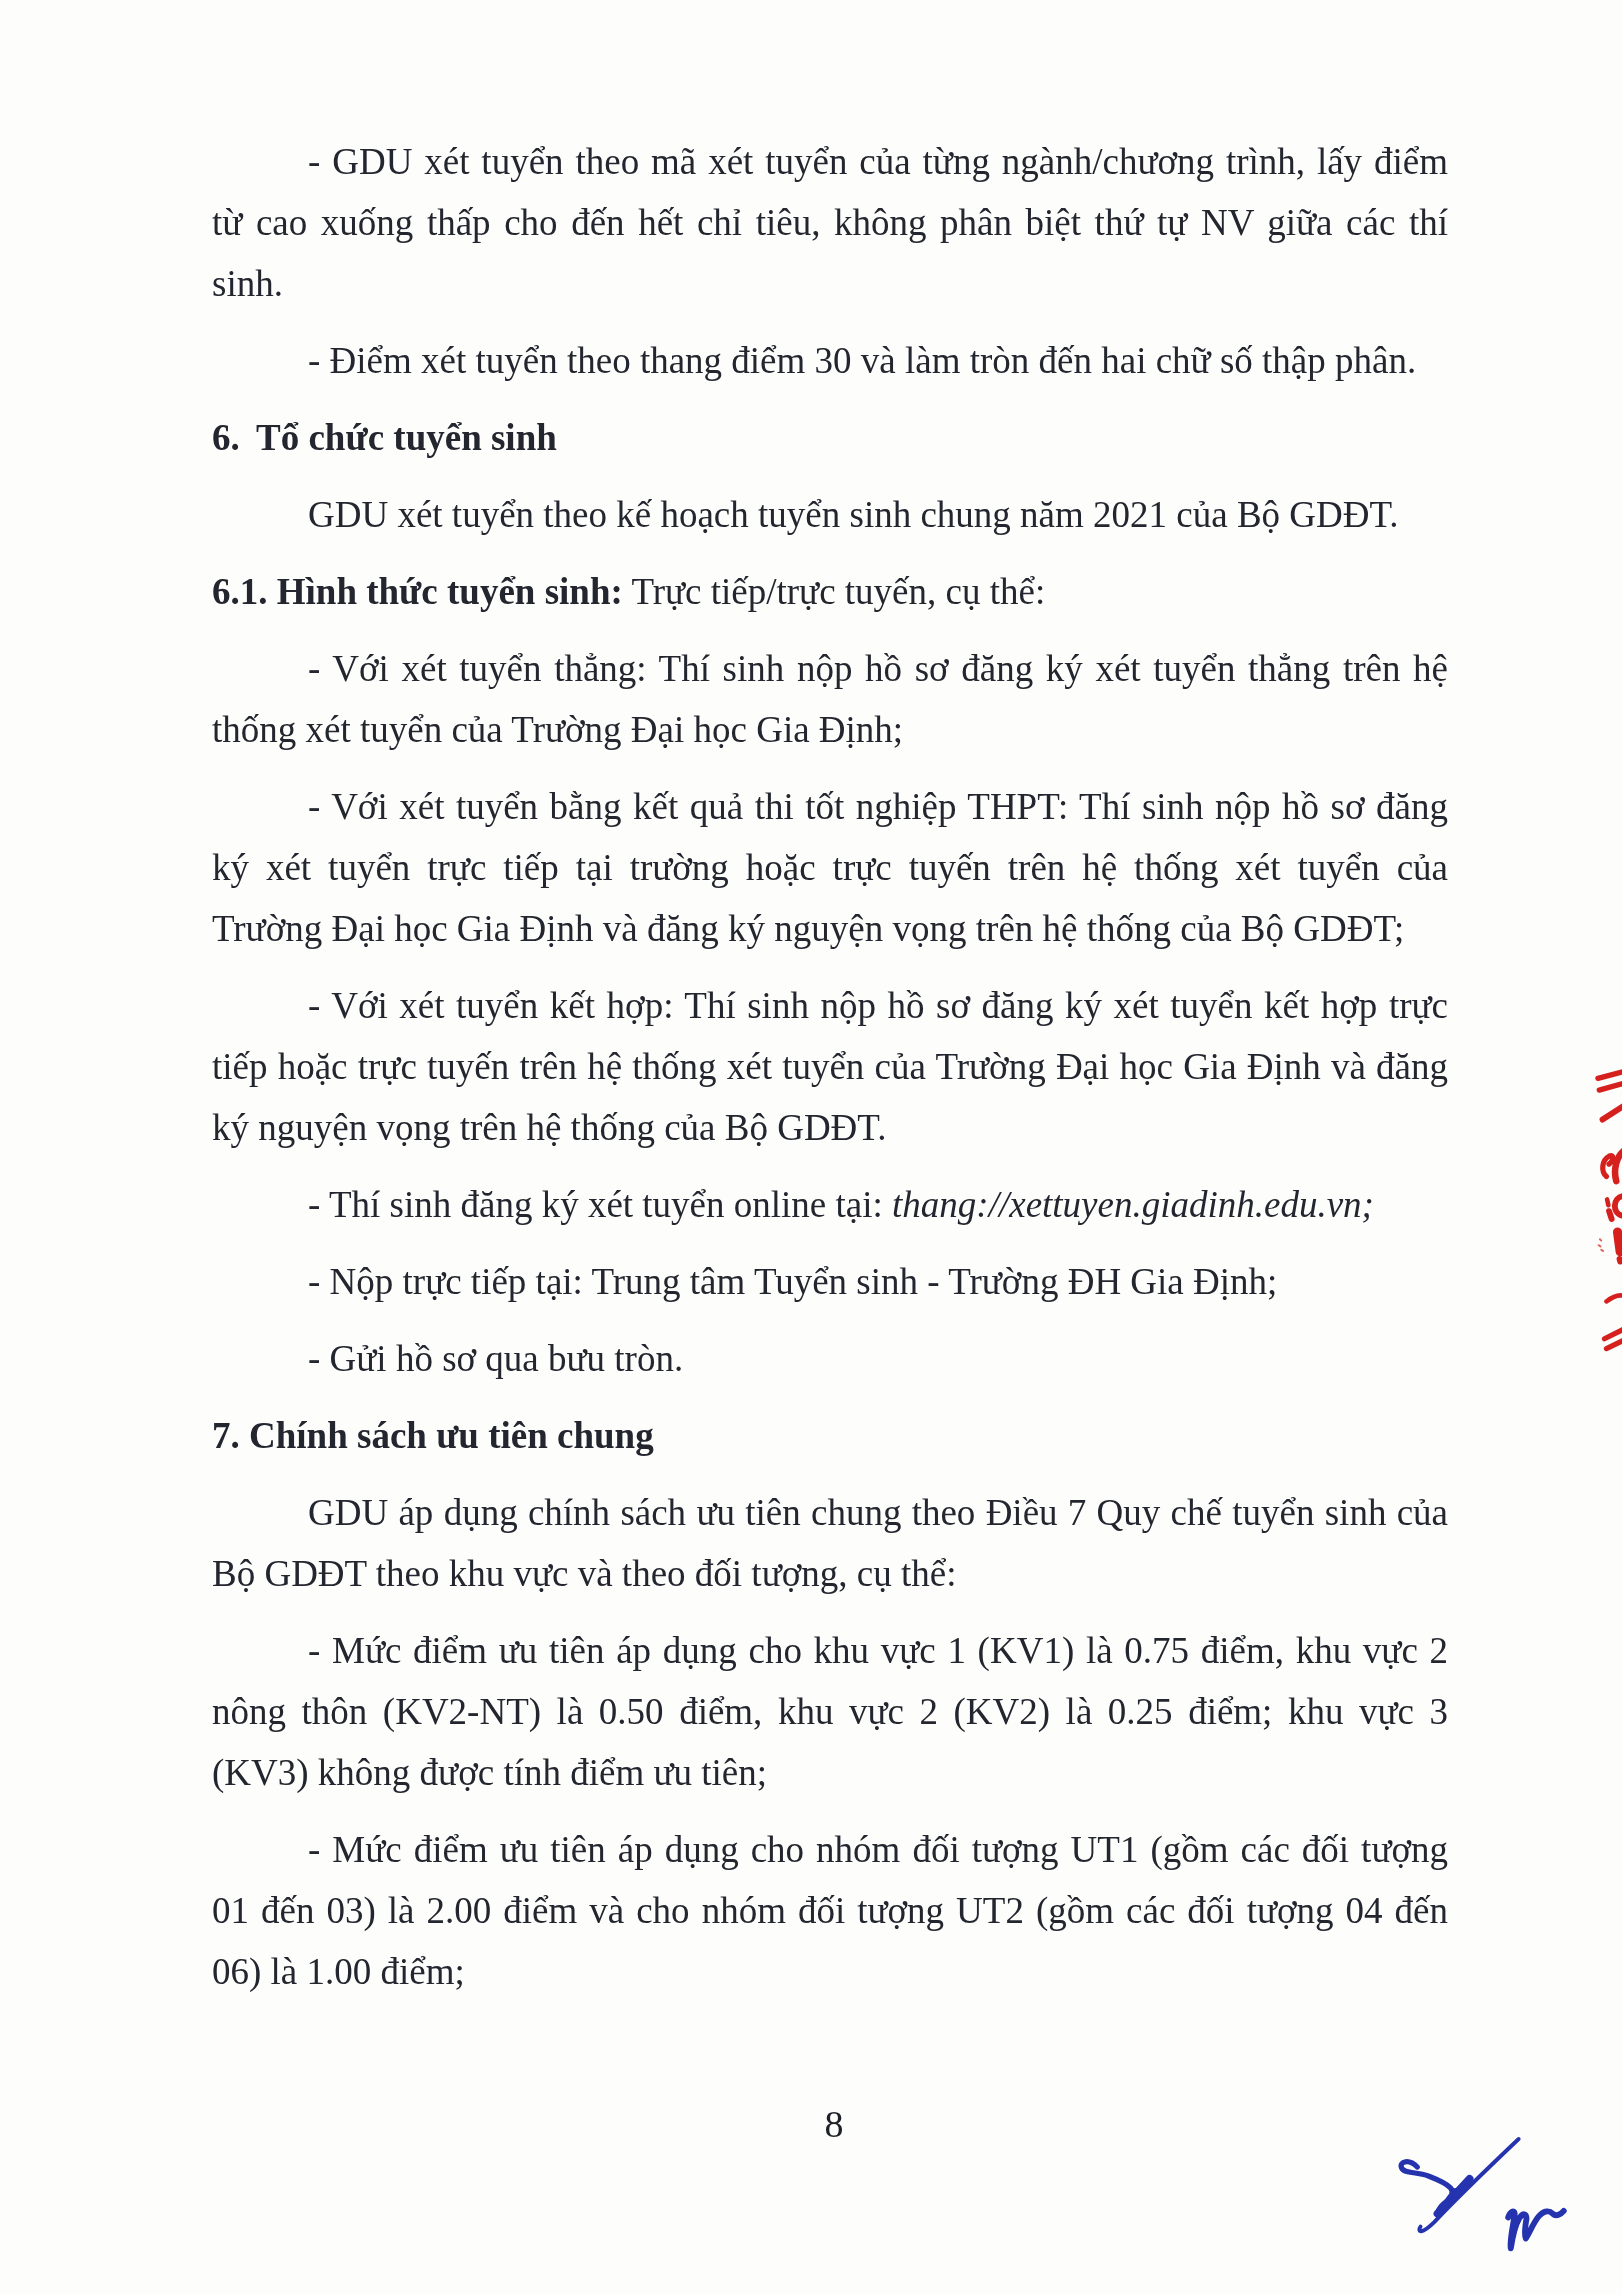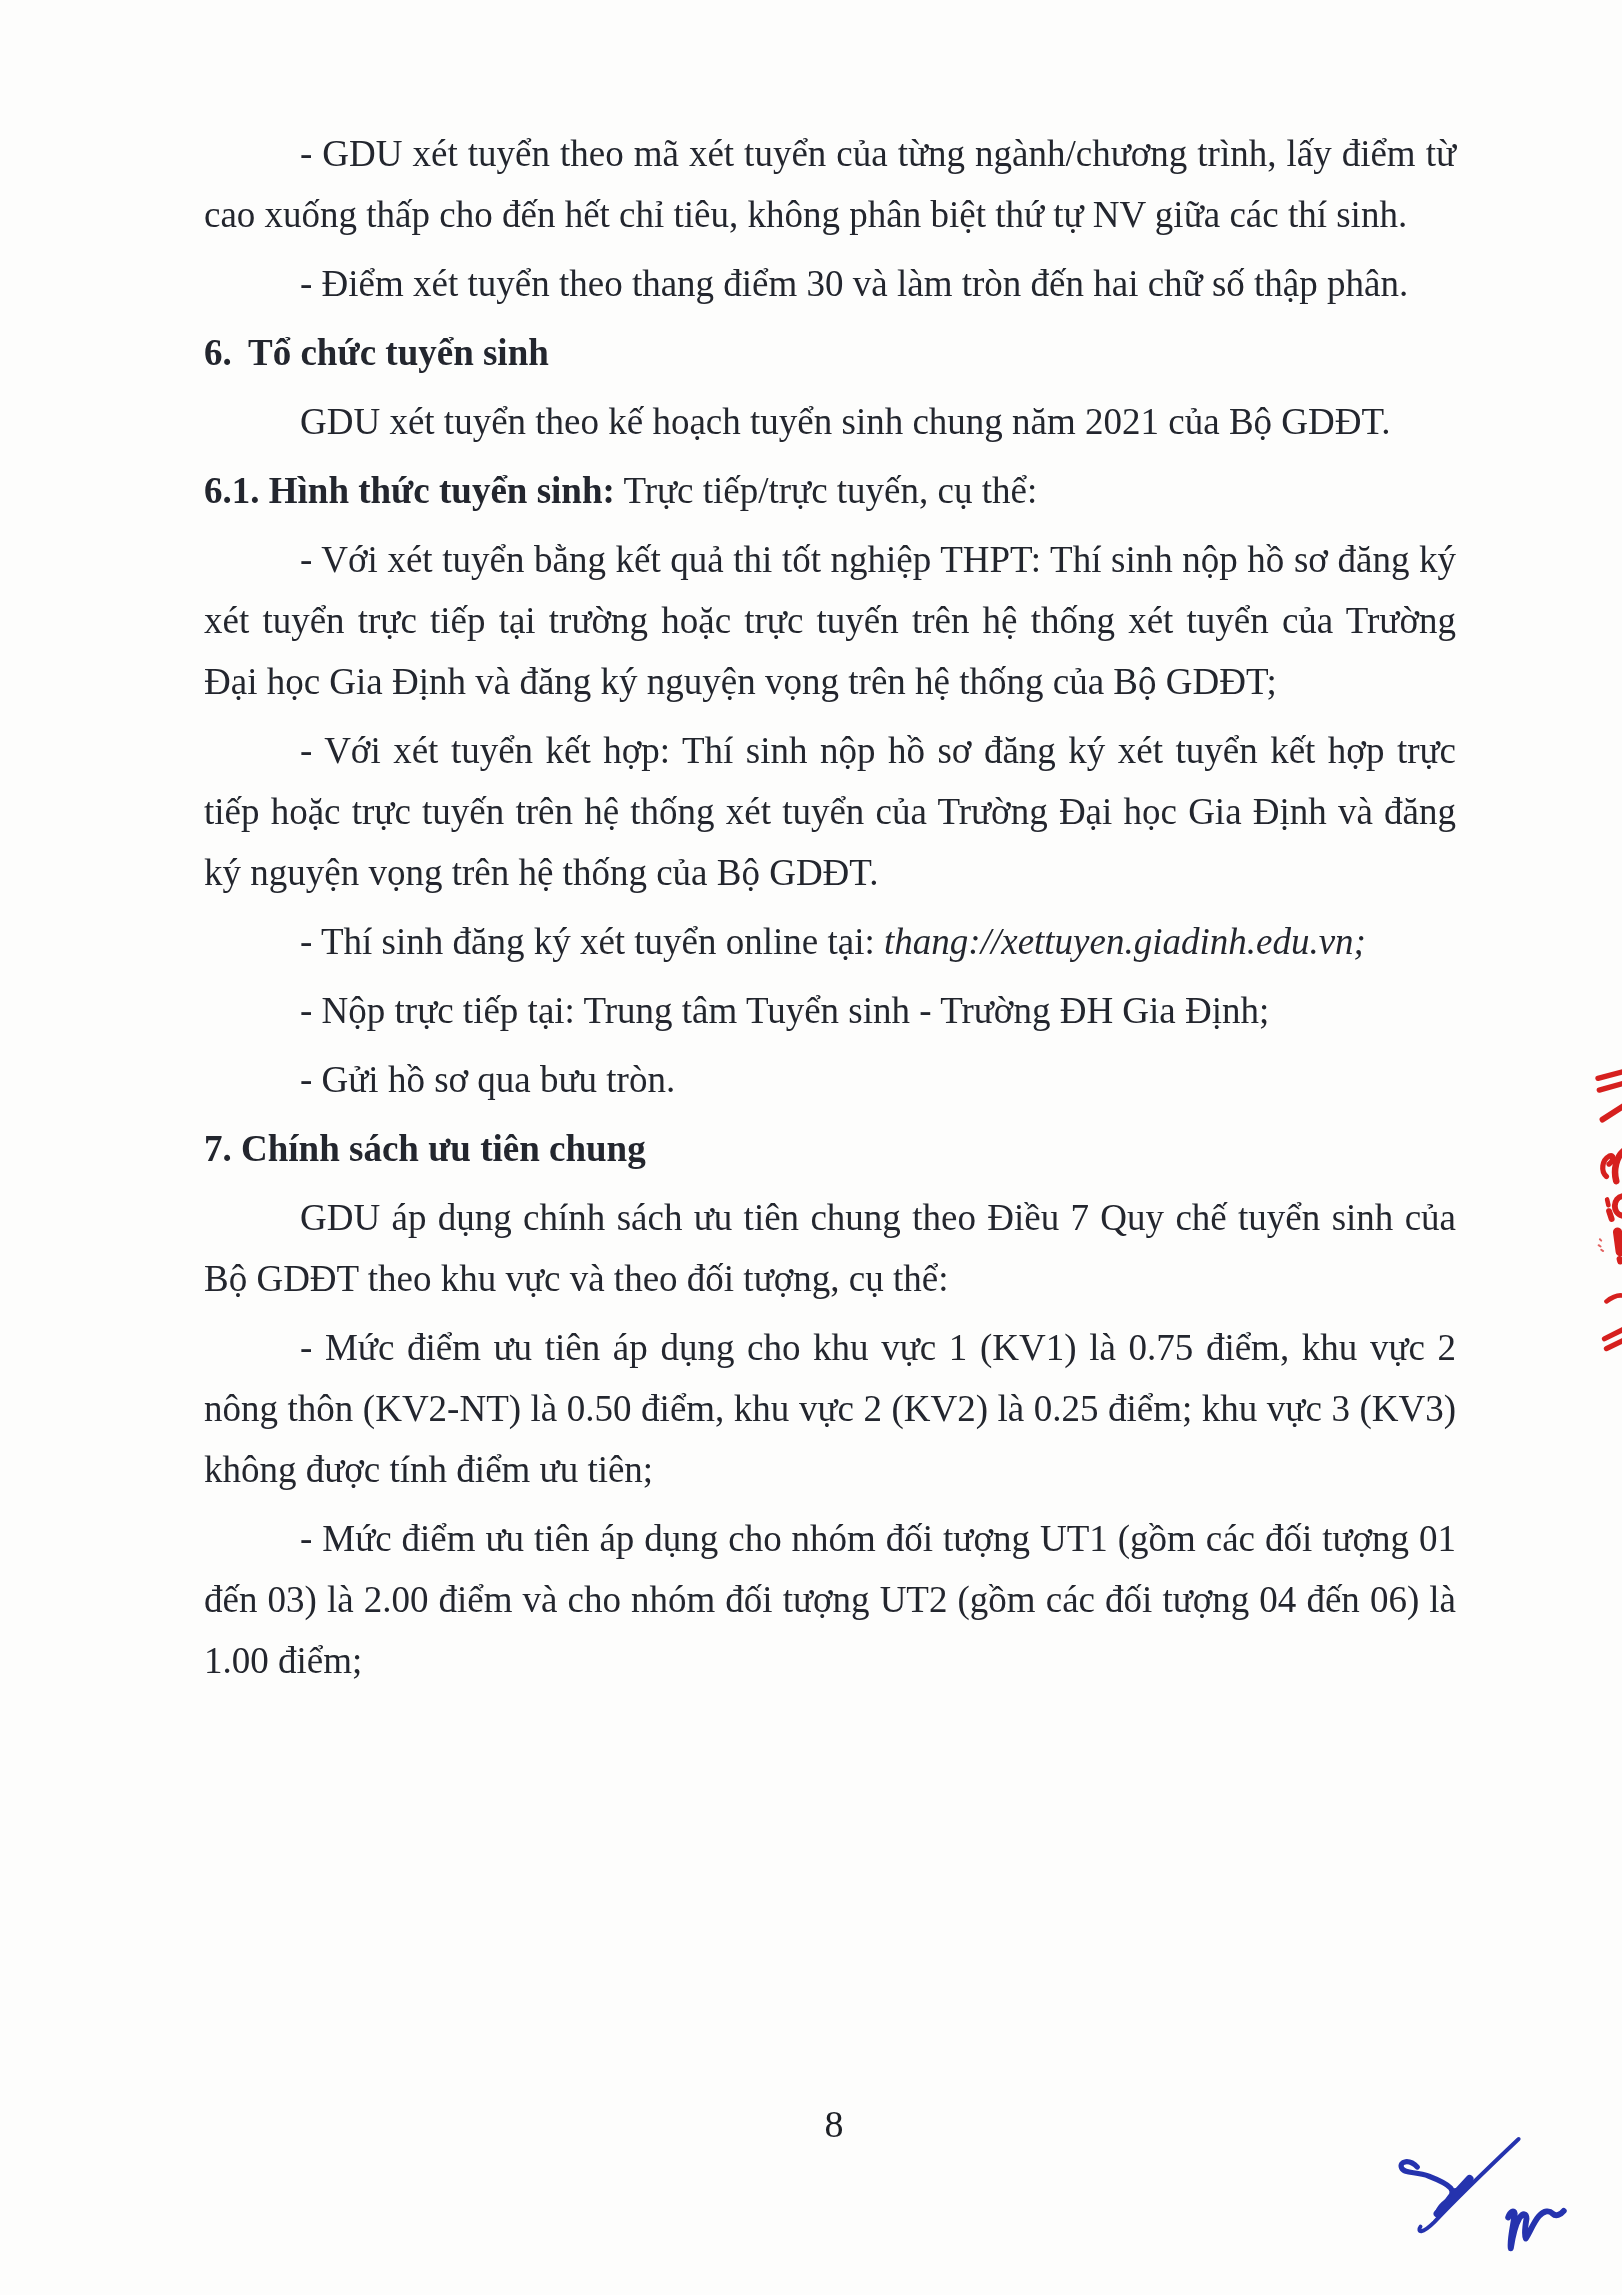--- a/index.html
+++ b/index.html
@@ -7,21 +7,21 @@
     width:1622px;height:2295px;position:relative;overflow:hidden;
     background:#fdfdfc;
     font-family:"Liberation Serif","DejaVu Serif",serif;
     color:#23262e;
   }
   .textflow{
     position:absolute;left:196px;top:115px;width:1268px;
     font-size:37px;line-height:61px;
     text-align:justify;
   }
-  .textflow p{margin:8px;padding:0}
+  .textflow p{margin:16px;padding:0}
   .p{text-indent:96px}
   .h{font-weight:bold;text-indent:0}
   .hnum{display:inline-block;min-width:44px}
   .h .rest{font-weight:normal}
   .url{font-style:italic}
   .page-number{
     position:absolute;top:2103px;left:0;width:1622px;
     text-align:center;padding-left:46px;box-sizing:border-box;
     font-size:38px;line-height:43px;color:#1d2026;
   }
@@ -36,20 +36,21 @@
   <div class="textflow">
     <p class="p">- GDU xét tuyển theo mã xét tuyển của từng ngành/chương trình, lấy điểm từ cao xuống thấp cho đến hết chỉ tiêu, không phân biệt thứ tự NV giữa các thí sinh.</p>
     <p class="p">- Điểm xét tuyển theo thang điểm 30 và làm tròn đến hai chữ số thập phân.</p>
 
     <p class="h"><span class="hnum">6.</span><span>Tổ chức tuyển sinh</span></p>
 
     <p class="p">GDU xét tuyển theo kế hoạch tuyển sinh chung năm 2021 của Bộ GDĐT.</p>
 
     <p class="h"><span>6.1. Hình thức tuyển sinh:</span><span class="rest"> Trực tiếp/trực tuyến, cụ thể:</span></p>
 
+    <p class="p">- Với xét tuyển thẳng: Thí sinh nộp hồ sơ đăng ký xét tuyển thẳng trên hệ thống xét tuyển của Trường Đại học Gia Định;</p>
     <p class="p">- Với xét tuyển bằng kết quả thi tốt nghiệp THPT: Thí sinh nộp hồ sơ đăng ký xét tuyển trực tiếp tại trường hoặc trực tuyến trên hệ thống xét tuyển của Trường Đại học Gia Định và đăng ký nguyện vọng trên hệ thống của Bộ GDĐT;</p>
     <p class="p">- Với xét tuyển kết hợp: Thí sinh nộp hồ sơ đăng ký xét tuyển kết hợp trực tiếp hoặc trực tuyến trên hệ thống xét tuyển của Trường Đại học Gia Định và đăng ký nguyện vọng trên hệ thống của Bộ GDĐT.</p>
 
 
     <p class="p"><span>- Thí sinh đăng ký xét tuyển online tại: </span><span class="url">thang://xettuyen.giadinh.edu.vn;</span></p>
 
     <p class="p">- Nộp trực tiếp tại: Trung tâm Tuyển sinh - Trường ĐH Gia Định;</p>
     <p class="p">- Gửi hồ sơ qua bưu tròn.</p>
 
     <p class="h">7. Chính sách ưu tiên chung</p>

